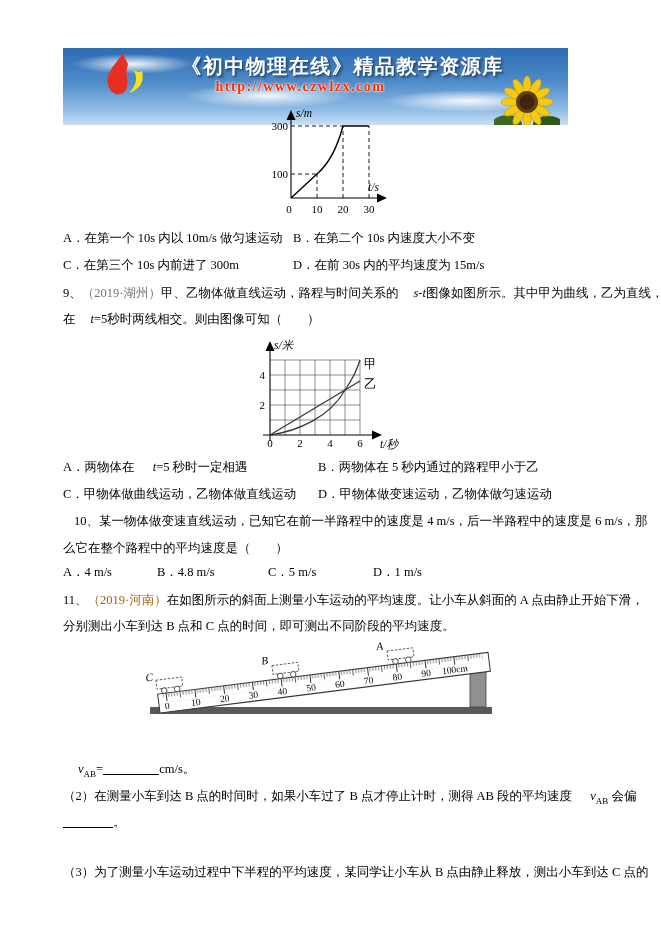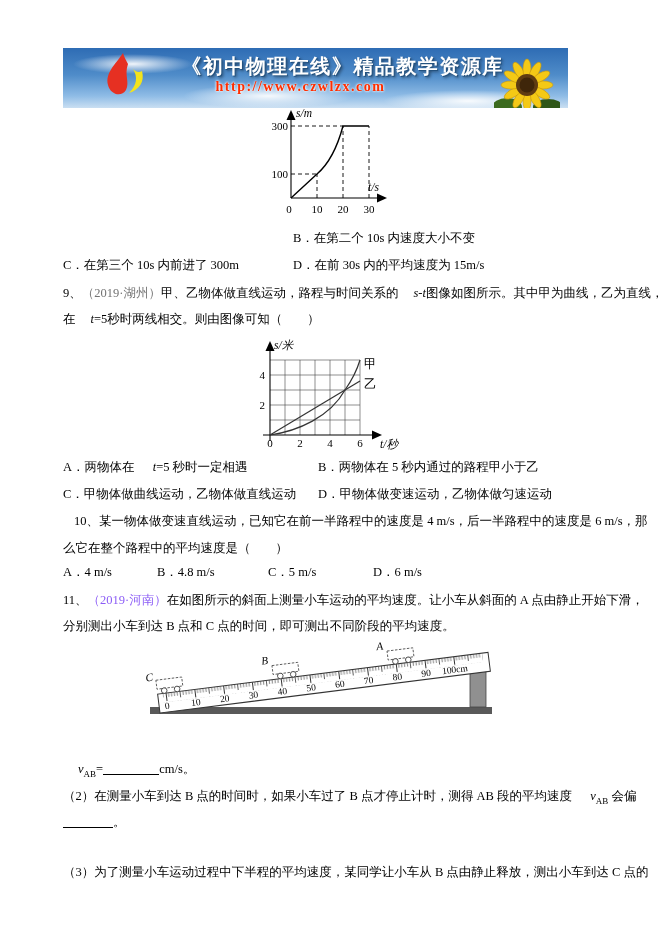--- a/index.html
+++ b/index.html
@@ -6,21 +6,21 @@
   .page{position:relative;width:661px;height:935px;background:#fff;overflow:hidden;
         font-family:"Liberation Serif","DejaVu Serif",serif;color:#000;}
   .line{position:absolute;font-size:12.5px;line-height:17px;white-space:nowrap;}
   .wide{letter-spacing:1.2px;}
   .var{font-style:italic;margin-left:15px;}
   sub{font-size:9px;}
   .blank{display:inline-block;height:12px;border-bottom:1px solid #000;vertical-align:-2px;}
   .abs{position:absolute;}
 
   
-  .banner{position:absolute;left:63px;top:48px;width:505px;height:60px;overflow:hidden;
+  .banner{position:absolute;left:63px;top:48px;width:505px;height:77px;overflow:hidden;
           background:linear-gradient(180deg,#2e6cb4 0%,#4f8cc9 45%,#8fbce6 80%,#cadff2 100%);}
   .cloud{position:absolute;border-radius:50%;
          background:radial-gradient(closest-side,rgba(255,255,255,.92),rgba(255,255,255,0));}
   .banner-title{position:absolute;left:58px;right:4px;top:5px;text-align:center;
           font-size:20px;font-weight:bold;color:#fff;letter-spacing:1.5px;
           text-shadow:1px 1px 0 #23527f,2px 2px 3px rgba(0,0,0,.45);}
   .banner-url{position:absolute;left:0;right:30px;top:31px;text-align:center;
           font-size:14px;font-weight:bold;color:#ff2d00;letter-spacing:1.5px;
           text-shadow:0 0 2px #fff,0 0 3px #fff;}
   .banner-logo{position:absolute;left:30px;top:3px;}
@@ -89,20 +89,21 @@
     <text class="tick" x="37" y="26" text-anchor="end">300</text>
     <text class="tick" x="37" y="74" text-anchor="end">100</text>
     <text class="tick" x="38" y="109" text-anchor="middle">0</text>
     <text class="tick" x="66" y="109" text-anchor="middle">10</text>
     <text class="tick" x="92" y="109" text-anchor="middle">20</text>
     <text class="tick" x="118" y="109" text-anchor="middle">30</text>
     <text class="alabel" x="45" y="13">s/m</text>
     <text class="alabel" x="117" y="87">t/s</text>
   </svg>
 
+  <div class="line" style="left:63px;top:230px;">A．在第一个 10s 内以 10m/s 做匀速运动</div>
   <div class="line" style="left:293px;top:230px;">B．在第二个 10s 内速度大小不变</div>
   <div class="line" style="left:63px;top:257px;">C．在第三个 10s 内前进了 300m</div>
   <div class="line" style="left:293px;top:257px;">D．在前 30s 内的平均速度为 15m/s</div>
 
   <div class="line" style="left:63px;top:285px;"><span>9、</span><span style="color: #737373;">（2019·湖州）</span><span>甲、乙物体做直线运动，路程与时间关系的</span><span class="var">s-t</span><span>图像如图所示。其中甲为曲线，乙为直线，</span></div>
   <div class="line" style="left:63px;top:311px;"><span>在</span><span class="var">t</span><span>=5秒时两线相交。则由图像可知（　　）</span></div>
 
   <svg class="abs" style="left:250px;top:336px;" width="158" height="116" viewBox="0 0 158 116">
     <g stroke="#444" stroke-width="0.6">
       <line x1="35" y1="24" x2="35" y2="99"></line>
@@ -140,23 +141,23 @@
   <div class="line" style="left:63px;top:459px;"><span>A．两物体在 </span><span class="var">t</span><span>=5 秒时一定相遇</span></div>
   <div class="line" style="left:318px;top:459px;"><span>B．两物体在 5 秒内通过的路程甲小于乙</span></div>
   <div class="line" style="left:63px;top:486px;"><span>C．甲物体做曲线运动，乙物体做直线运动</span></div>
   <div class="line" style="left:318px;top:486px;text-align:right;"><span>D．甲物体做变速运动，乙物体做匀速运动</span></div>
 
   <div class="line" style="left:63px;top:513px;margin-left:11px;">10、某一物体做变速直线运动，已知它在前一半路程中的速度是 4 m/s，后一半路程中的速度是 6 m/s，那</div>
   <div class="line" style="left:63px;top:540px;text-align:center;">么它在整个路程中的平均速度是（　　）</div>
   <div class="line" style="left:63px;top:564px;">A．4 m/s</div>
   <div class="line" style="left:157px;top:564px;">B．4.8 m/s</div>
   <div class="line" style="left:268px;top:564px;">C．5 m/s</div>
-  <div class="line" style="left:373px;top:564px;">D．6 m/s</div>
-
-  <div class="line" style="left:63px;top:592px;"><span>11、</span><span style="color: #8b5cf6;">（2019·河南）</span><span>在如图所示的斜面上测量小车运动的平均速度。让小车从斜面的 A 点由静止开始下滑，</span></div>
+  <div class="line" style="left:373px;top:564px;">D．1 m/s</div>
+
+  <div class="line" style="left:63px;top:592px;"><span>11、</span><span style="color: #a16207;">（2019·河南）</span><span>在如图所示的斜面上测量小车运动的平均速度。让小车从斜面的 A 点由静止开始下滑，</span></div>
   <div class="line" style="left:63px;top:618px;"><span>分别测出小车到达 B 点和 C 点的时间，即可测出不同阶段的平均速度。</span></div>
 
   <svg class="abs" style="left:140px;top:636px;" width="360" height="94" viewBox="0 0 360 94">
     <defs>
       <pattern id="rticks" x="28" y="58" width="29" height="9" patternUnits="userSpaceOnUse">
         <line x1="0.5" y1="0" x2="0.5" y2="8" stroke="#333" stroke-width="1"></line>
         <line x1="2.9" y1="0" x2="2.9" y2="4" stroke="#333" stroke-width="0.6"></line>
         <line x1="5.8" y1="0" x2="5.8" y2="4" stroke="#333" stroke-width="0.6"></line>
         <line x1="8.7" y1="0" x2="8.7" y2="4" stroke="#333" stroke-width="0.6"></line>
         <line x1="11.6" y1="0" x2="11.6" y2="4" stroke="#333" stroke-width="0.6"></line>

